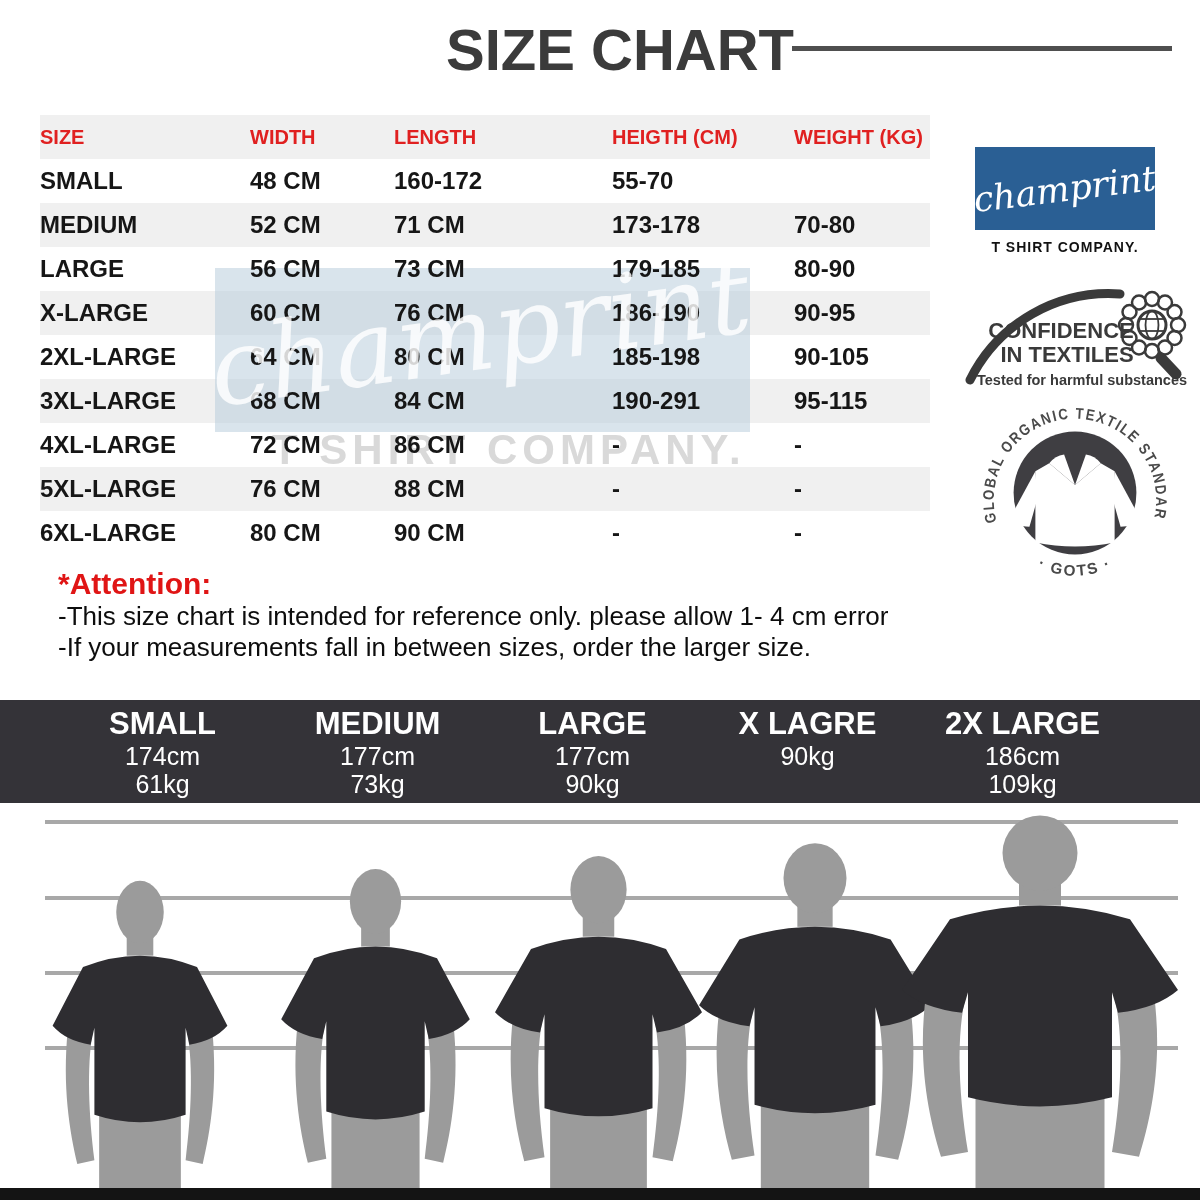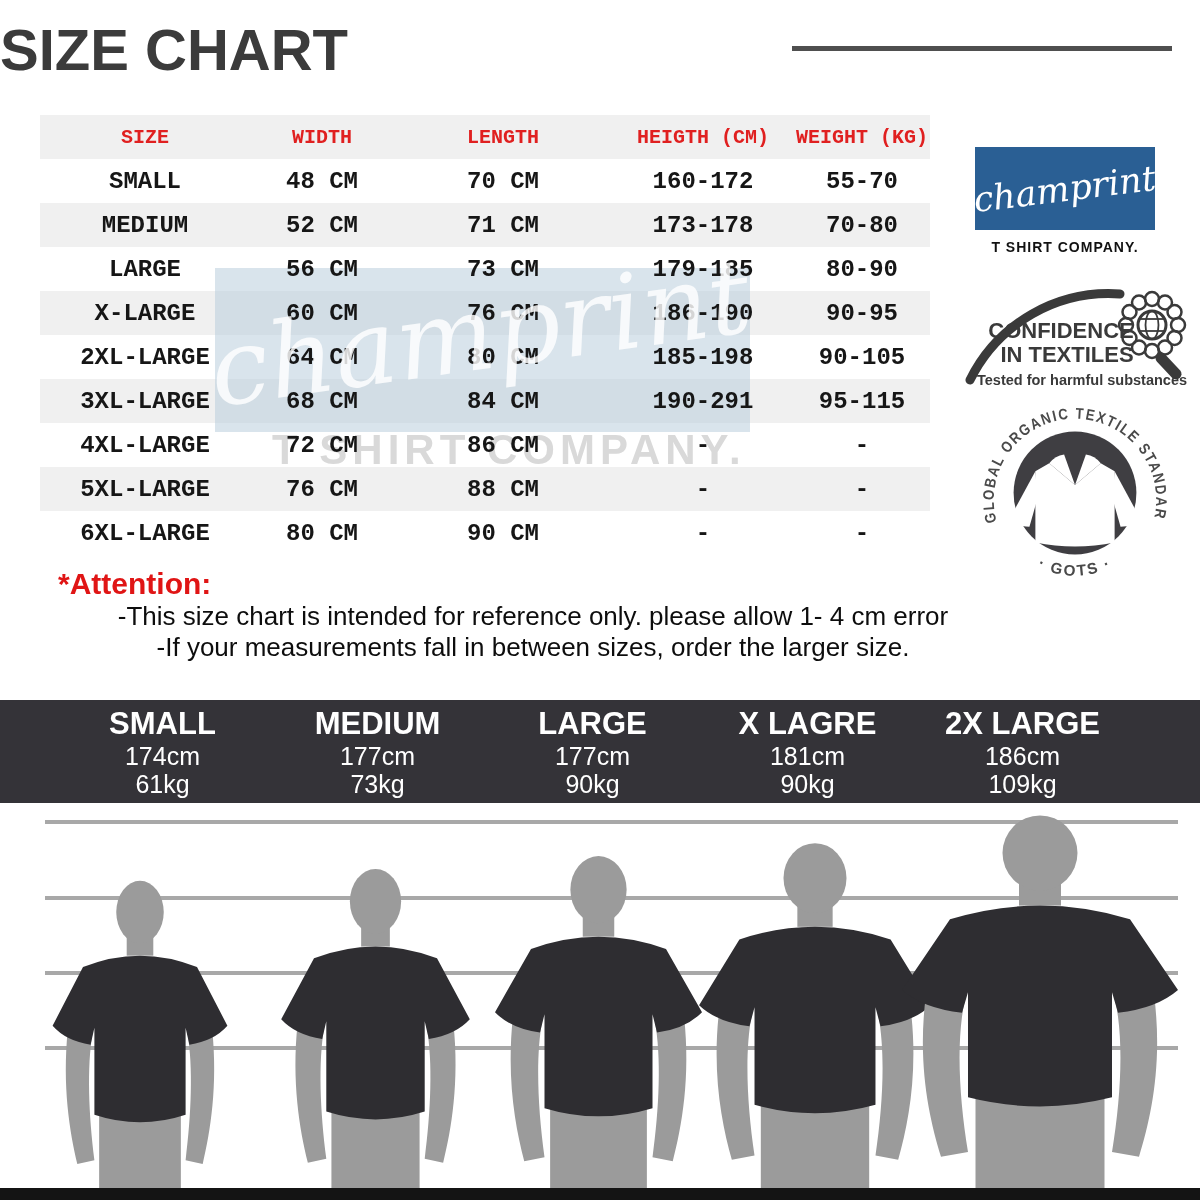--- a/index.html
+++ b/index.html
@@ -2,32 +2,32 @@
 <html><head>
 <meta charset="utf-8">
 <style>
   html,body { margin:0; padding:0; background:#fff; }
   #stage {
     position:relative; width:1200px; height:1200px; overflow:hidden;
     background:#ffffff; font-family:"Liberation Sans", sans-serif;
   }
   
   .title {
-    position:absolute; left:0; top:16px; width:782px; text-align:left;
+    position:absolute; left:12px; top:16px; width:782px; text-align:right;
     font-size:58px; font-weight:bold; color:#3b3b3b; letter-spacing:0px;
   }
   .title-rule { position:absolute; left:792px; top:46px; width:380px; height:5px; background:#4f4f4f; }
 
   
   .size-table { position:absolute; left:40px; top:115px; width:890px; }
   .t-row { display:grid; grid-template-columns:210px 144px 218px 182px 136px; height:44px; align-items:center; }
   .t-row.stripe { background:#f0f0f0; }
   .t-cell {
-    position:relative; z-index:3; text-align:center;
-    font-family:Liberation Mono, monospace; font-size:24px; font-weight:bold; color:#161616;
+    position:relative; z-index:3; 
+    font-family:Liberation Sans, sans-serif; font-size:24px; font-weight:bold; color:#161616;
   }
   .t-cell.t-head { font-size:20px; color:#e02020; }
 
   
   .wm-blue { position:absolute; left:215px; top:268px; width:535px; height:164px; background:rgba(180,201,218,0.5); z-index:2; }
   .wm-company {
     position:absolute; left:272px; top:426px; width:460px; z-index:2;
     font-size:42px; font-weight:bold; letter-spacing:5px; color:#d9d9d9; white-space:nowrap;
   }
   .wm-script {
@@ -42,21 +42,21 @@
     display:flex; align-items:center; justify-content:center;
   }
   .brand-script { font-family:"DejaVu Serif", serif; font-style:italic; font-size:35px; color:#ffffff; transform:rotate(-7deg); white-space:nowrap; }
   .brand-tagline { position:absolute; left:975px; top:239px; width:180px; text-align:center; font-size:14px; font-weight:bold; letter-spacing:1px; color:#111; }
   .oeko { position:absolute; left:964px; top:268px; width:240px; height:124px;text-align:right; }
   .gots { position:absolute; left:972px; top:393px; width:206px; height:200px; }
 
   
   .attention { position:absolute; left:22px; top:567px; width:950px;margin-left:36px; }
   .attention-heading { color:#e01515; font-size:30px; font-weight:bold; line-height:34px; }
-  .attention-line { color:#0d0d0d; font-size:26px; line-height:31px;text-align:center; }
+  .attention-line { color:#0d0d0d; font-size:26px; line-height:31px; }
 
   
   .banner {
     position:absolute; left:0; top:700px; width:1200px; height:103px; background:#343338;
     display:flex; padding:6px 70px 0 55px; box-sizing:border-box;
   }
   .banner-col { flex:1; text-align:center; color:#fff; }
   .banner-name { font-size:31px; font-weight:bold; line-height:36px; }
   .banner-h, .banner-w { font-size:25px; line-height:28px; }
 
@@ -81,21 +81,20 @@
       <div class="t-row stripe">
         <div class="t-cell t-head">SIZE</div>
         <div class="t-cell t-head">WIDTH</div>
         <div class="t-cell t-head">LENGTH</div>
         <div class="t-cell t-head">HEIGTH (CM)</div>
         <div class="t-cell t-head">WEIGHT (KG)</div>
       </div>
       <div class="t-row">
         <div class="t-cell">SMALL</div>
         <div class="t-cell">48 CM</div>
-        <div class="t-cell">70 CM</div>
         <div class="t-cell">160-172</div>
         <div class="t-cell">55-70</div>
       </div>
       <div class="t-row stripe">
         <div class="t-cell">MEDIUM</div>
         <div class="t-cell">52 CM</div>
         <div class="t-cell">71 CM</div>
         <div class="t-cell">173-178</div>
         <div class="t-cell">70-80</div>
       </div>
@@ -225,21 +224,20 @@
         <div class="banner-h">177cm</div>
         <div class="banner-w">73kg</div>
       </div>
       <div class="banner-col">
         <div class="banner-name">LARGE</div>
         <div class="banner-h">177cm</div>
         <div class="banner-w">90kg</div>
       </div>
       <div class="banner-col">
         <div class="banner-name">X LAGRE</div>
-        <div class="banner-h">181cm</div>
         <div class="banner-w">90kg</div>
       </div>
       <div class="banner-col">
         <div class="banner-name">2X LARGE</div>
         <div class="banner-h">186cm</div>
         <div class="banner-w">109kg</div>
       </div>
     </div>
 
   <div class="lineup-line" style="top:820px"></div>

